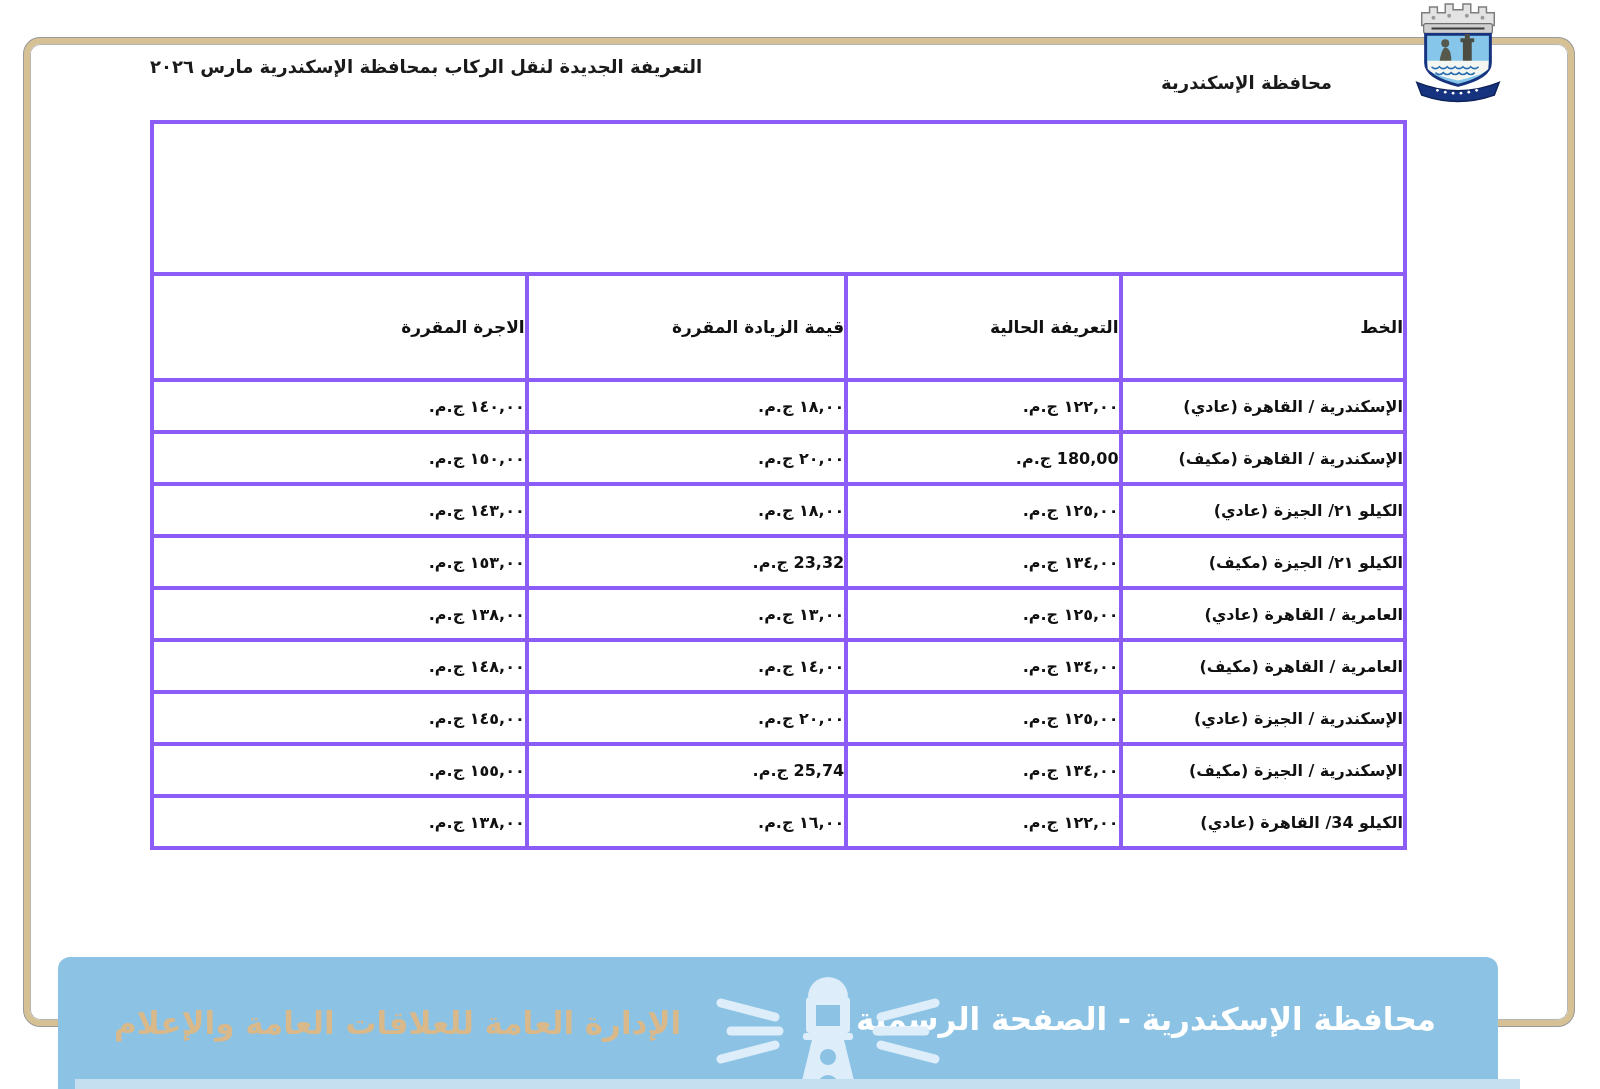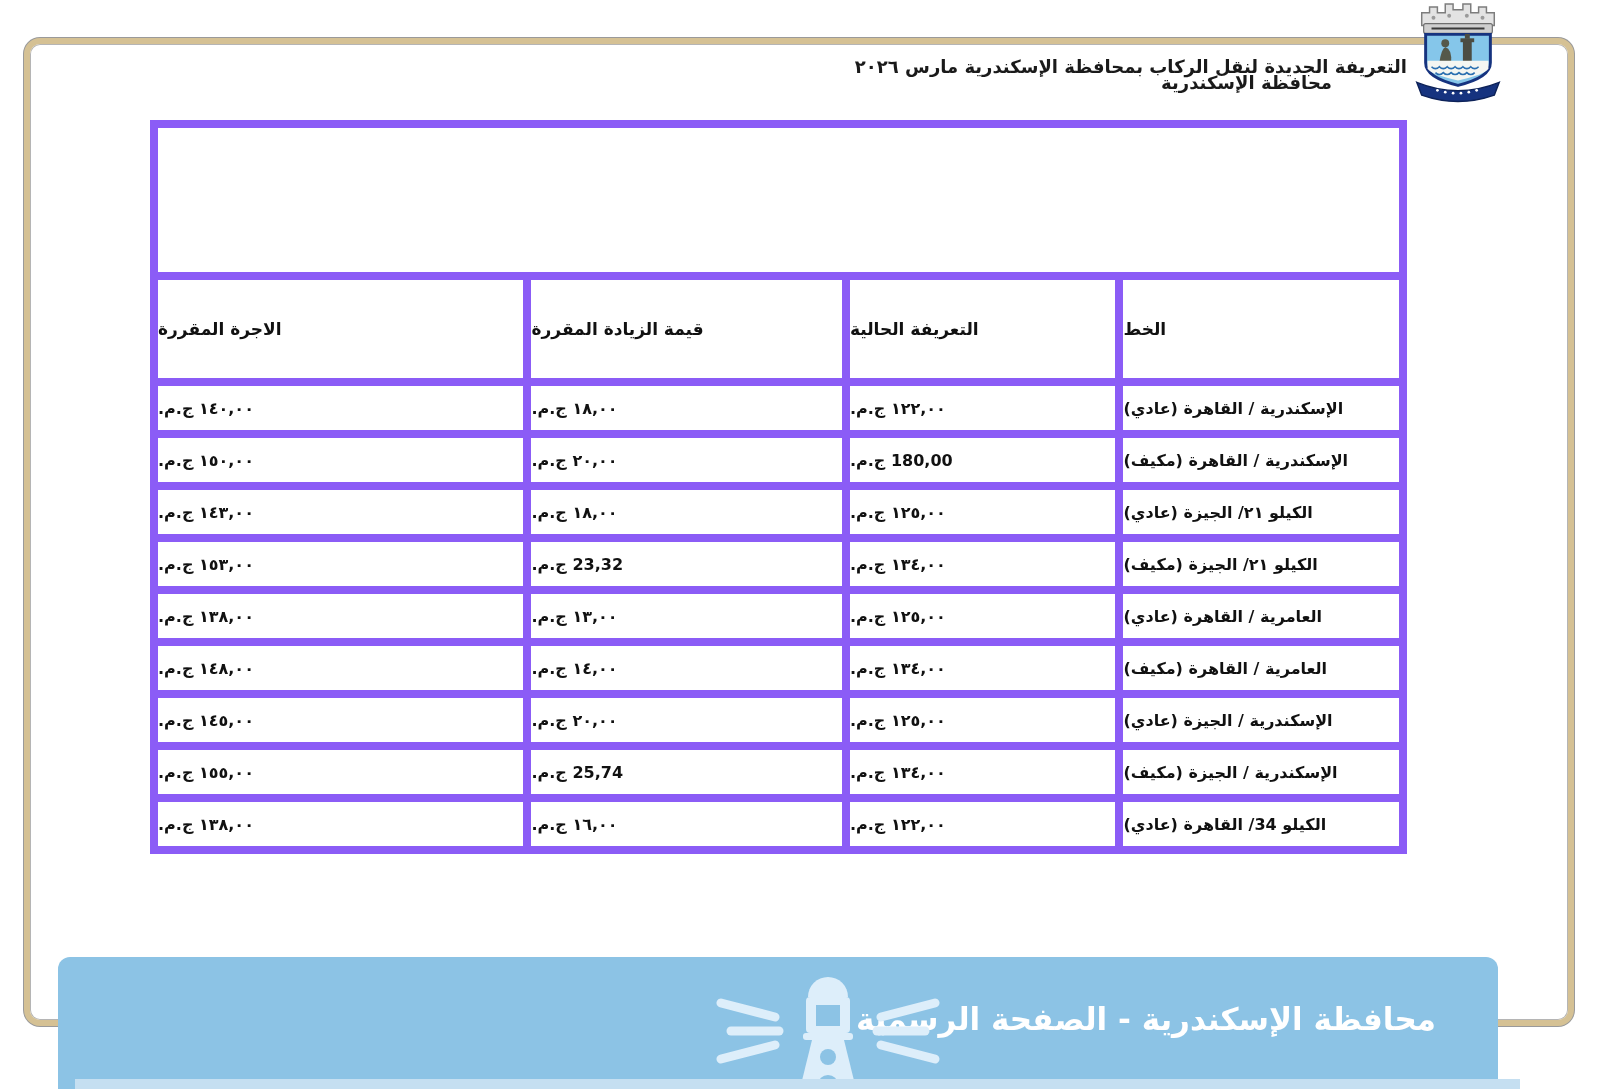--- a/index.html
+++ b/index.html
@@ -28,21 +28,21 @@
   
   .org-name {
     position:absolute;
     top:72px; right:268px;
     font-size:18px; font-weight:bold; color:#1a1a1a;
     white-space:nowrap;
   }
   .doc-title {
     position:absolute;
     top:56px; left:150px; width:1257px;
-    text-align:right;
+    text-align:left;
     font-size:18px; font-weight:bold; color:#1a1a1a;
     white-space:nowrap;
   }
 
   
   .crest {
     position:absolute;
     top:2px; right:86px;
     width:112px; height:102px;
   }
@@ -54,22 +54,22 @@
     width:1257px;
   }
   table.tariff {
     width:100%;
     border-collapse:collapse;
     table-layout:fixed;
     direction:rtl;
     border:4px solid #060606;
   }
   table.tariff td, table.tariff th {
-    border:8px solid #8b5cf6;
-    text-align:left;
+    border:4px solid #8b5cf6;
+    text-align:right;
     vertical-align:middle;
     color:#111;
     font-weight:bold;
     font-family:"DejaVu Sans", sans-serif;
   }
   td.spacer-cell { height:152px; background:#ffffff; }
   th.col-head { height:106px; font-size:17px; }
   td.data-cell { height:52px; font-size:16px; direction:rtl; }
   col.c-line { width:22.7%; }
   col.c-current { width:21.9%; }
@@ -265,17 +265,18 @@
         <rect x="90" y="66" width="50" height="7" rx="3" fill="#ddeefa"></rect>
 
         <polygon points="99,73 131,73 150,150 80,150" fill="#ddeefa"></polygon>
 
         <rect x="107" y="82" width="16" height="16" rx="8" fill="#8cc3e5"></rect>
         <rect x="105" y="108" width="20" height="18" rx="10" fill="#8cc3e5"></rect>
         <rect x="103" y="136" width="24" height="14" rx="11" fill="#8cc3e5"></rect>
       </svg>
     </div>
 
+    <div class="footer-left-text">الإدارة العامة للعلاقات العامة والإعلام</div>
   </div>
 
   <div class="footer-strip"></div>
 
 </div>
 
 </body></html>

